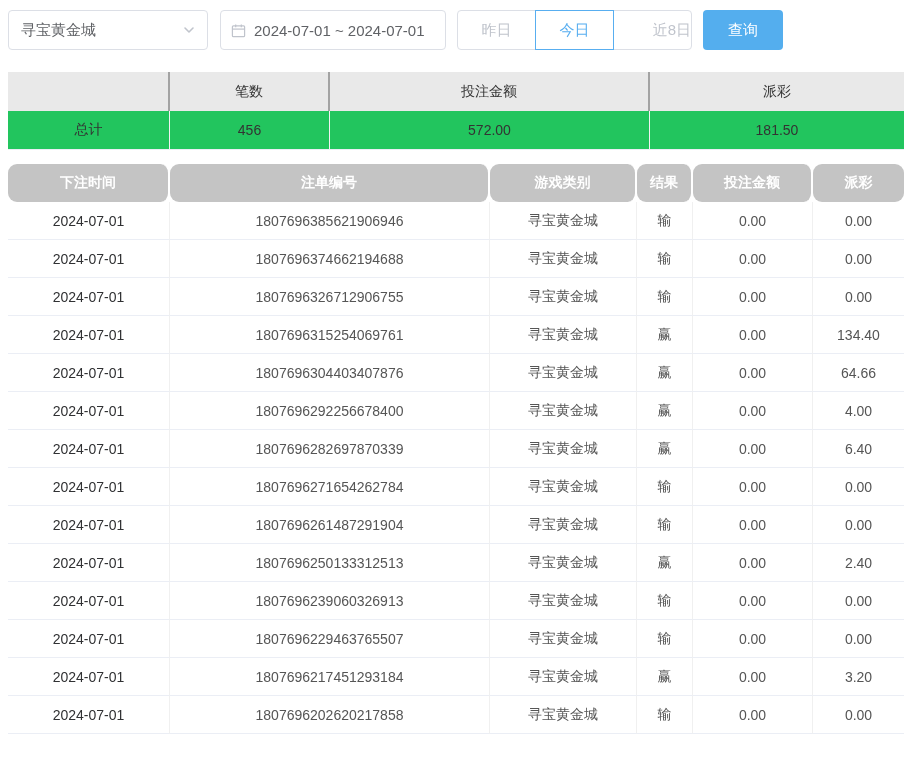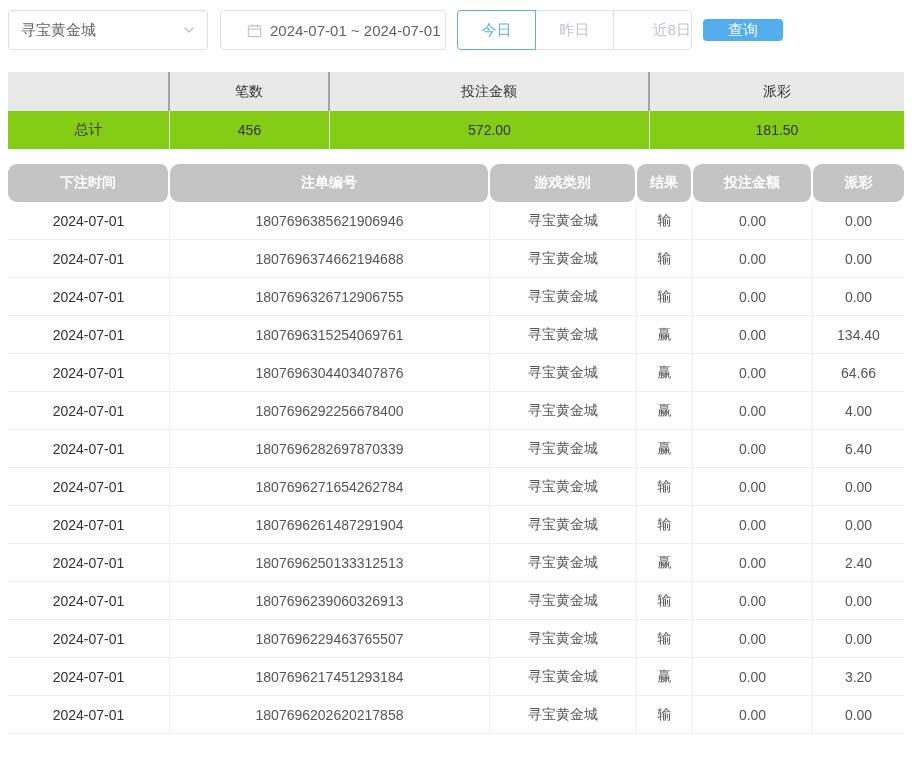--- a/index.html
+++ b/index.html
@@ -21,50 +21,50 @@
   
   .filter-row { display:flex; align-items:center; margin-top:10px; height:40px; }
   .game-select {
     width:200px; height:40px; border:1px solid #dcdfe6; border-radius:4px;
     display:flex; align-items:center; justify-content:space-between;
     padding:0 12px; font-size:15px; color:#606266; background:#fff; cursor:pointer;
   }
   .date-input {
     width:226px; height:40px; border:1px solid #dcdfe6; border-radius:4px;
     display:flex; align-items:center; gap:8px;
-    padding:0 26px; font-size:15px; color:#606266; background:#fff;
+    padding:0 10px; font-size:15px; color:#606266; background:#fff;
     margin-left:12px; cursor:pointer; white-space:nowrap;
   }
   .btn-group { display:flex; margin-left:11px; }
   .seg-btn {
     width:79px; height:40px; background:#fff; border:1px solid #dcdfe6;
     font-size:15px; color:#c0c4cc; cursor:pointer; margin-left:-1px;
     font-family:inherit;
   }
   .seg-btn:first-child { border-radius:4px 0 0 4px; margin-left:0; }
   .seg-btn:last-child { border-radius:0 4px 4px 0;text-align:right; }
   .seg-btn.active { border-color:#58aef0; color:#58aef0; position:relative; z-index:2; }
   .query-btn {
-    width:80px; height:22px; margin-left:11px; border:none; border-radius:4px;
+    width:80px; height:40px; margin-left:11px; border:none; border-radius:4px;
     background:#54aeee; color:#fff; font-size:15px; cursor:pointer; font-family:inherit;
   }
 
   
   table { border-collapse:separate; border-spacing:0; table-layout:fixed; width:896px; }
   th, td { text-align:center; overflow:hidden; white-space:nowrap; }
 
   
   .summary-table { margin-top:22px; }
   .summary-table th {
     background:#e9e9e9; color:#333; font-size:14px; font-weight:500;
     height:39px; border-right:2px solid #a3a3a3;
   }
   .summary-table th:last-child { border-right:none; }
   .summary-table td {
-    background:#84cc16; color:#333; font-size:14px; height:39px;
+    background:#22c55e; color:#333; font-size:14px; height:39px;
     border-right:1px solid #f2f2f2; border-bottom:1px solid #ebeef5;
   }
   .summary-table td:last-child { border-right:none; }
 
   
   .records-table { margin-top:14px; }
   .records-table th {
     background:#c4c4c4; color:#fff; font-size:14px; font-weight:bold;
     height:38px; border-right:2px solid #fff;border-radius:9px;
   }
@@ -100,22 +100,22 @@
           <rect x="1.5" y="3" width="13" height="11.5" rx="1"></rect>
           <line x1="1.5" y1="6.5" x2="14.5" y2="6.5"></line>
           <line x1="5" y1="1.5" x2="5" y2="4.5"></line>
           <line x1="11" y1="1.5" x2="11" y2="4.5"></line>
         </svg>
       </span>
       <span>2024-07-01 ~ 2024-07-01</span>
     </div>
 
     <div class="btn-group">
+      <button class="seg-btn">昨日</button>
       <button class="seg-btn active">今日</button>
-      <button class="seg-btn">昨日</button>
       <button class="seg-btn">近8日</button>
     </div>
 
     <button class="query-btn" style="background: rgb(84, 174, 238);">查询</button>
   </div>
 
   <table class="summary-table">
     <colgroup>
         <col style="width:162px">
         <col style="width:160px">

